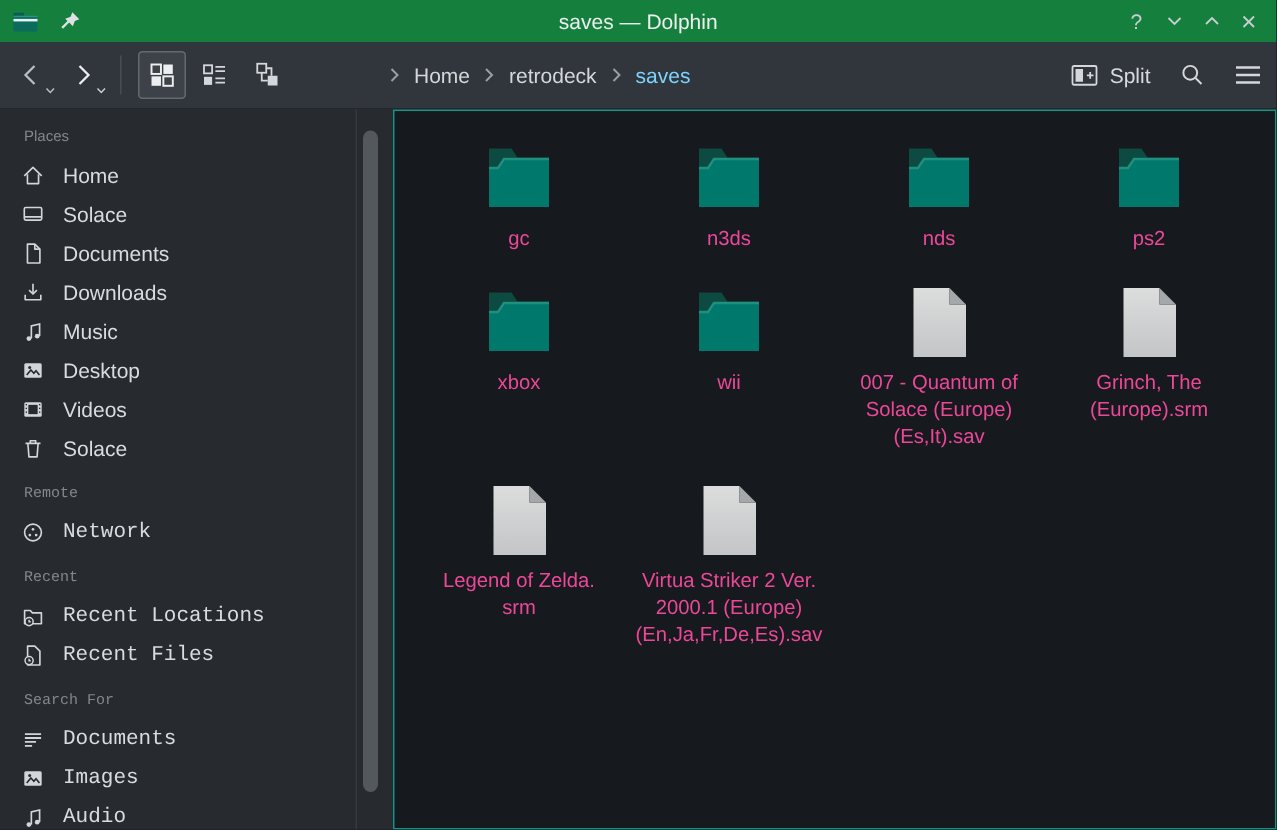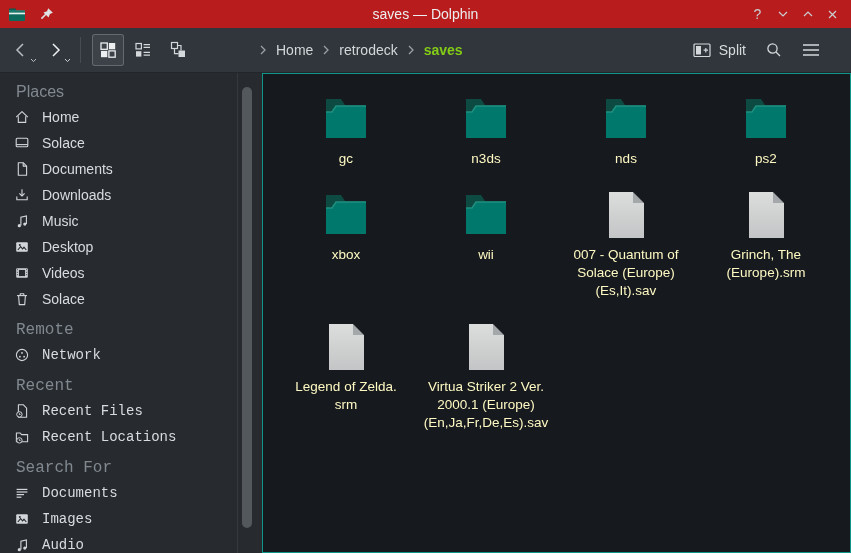--- a/index.html
+++ b/index.html
@@ -3,57 +3,57 @@
 <meta charset="utf-8">
 <style>
   * { margin:0; padding:0; box-sizing:border-box; }
   html,body { width:851px; height:553px; overflow:hidden; }
   body {
     font-family:"Liberation Sans","DejaVu Sans",sans-serif;
     background:#272b30; color:#dcdee0;
     position:relative;
   }
   
-  .titlebar { height:28px; background:#b91c1c; display:flex; align-items:center; position:relative; }
+  .titlebar { height:28px; background:#15803d; display:flex; align-items:center; position:relative; }
   .tb-left { display:flex; align-items:center; gap:13px; padding-left:8px; z-index:2; }
   .tb-title { position:absolute; left:0; right:0; text-align:center; font-size:14px; color:#eceef0; }
   .tb-controls { margin-left:auto; display:flex; align-items:center; gap:8px; padding-right:10px; z-index:2; }
   .winbtn { width:17px; height:20px; display:flex; align-items:center; justify-content:center;
             color:#c9ced2; font-size:14px; cursor:default; }
   
   .toolbar { height:45px; background:#31363c; display:flex; align-items:center; border-bottom:1px solid #23272b; }
   .left-group { width:254px; flex:none; display:flex; align-items:center; padding-left:8px; }
   .navbtn { position:relative; width:26px; height:28px; display:flex; align-items:center; justify-content:center; margin-right:8px; }
   .navbtn .caret { position:absolute; right:-3px; bottom:1px; }
   .vsep { width:1px; height:26px; background:#474c52; margin:0 11px 0 4px; }
   .viewbtn { width:32px; height:32px; display:flex; align-items:center; justify-content:center; border-radius:3px; margin-right:3px; }
   .viewbtn.active { background:#3d4248; box-shadow:inset 0 0 0 1px #63696f; }
   .breadcrumb { flex:1; display:flex; align-items:center; gap:9px; font-size:14px; padding-left:5px; }
   .crumb { color:#d3d7da; }
-  .crumb.current { font-weight:bold; color:#84cc16; }
-  .right-group { display:flex; align-items:center; gap:19px; padding-right:31px; }
+  .crumb.current { font-weight:normal; color:#7dd3fc; }
+  .right-group { display:flex; align-items:center; gap:19px; padding-right:10px; }
   .split-btn { display:flex; align-items:center; gap:8px; font-size:14px; color:#d8dbde; }
   
   .bodyarea { position:absolute; top:73px; left:0; right:0; bottom:0; }
   .sidebar { position:absolute; left:0; top:0; bottom:0; width:262px; padding-top:7px; }
   .sb-sep-line { position:absolute; left:237px; top:0; bottom:0; width:1px; background:#35393e; }
   .sb-thumb { position:absolute; left:242px; top:14px; width:10px; height:441px; border-radius:5px; background:#53585d; }
-  .section-header { height:24px; line-height:24px; padding-left:16px; font-size:16px; color:#81888f; }
+  .section-header { height:24px; line-height:24px; padding-left:16px; font-size:10px; color:#81888f; }
   .section { margin-bottom:4px; }
   .section + .section { margin-top:6px;font-family:Liberation Mono, monospace; }
   .sb-item { height:26px; display:flex; align-items:center; gap:12px; padding-left:14px; font-size:14px; color:#d9dcdf; }
   .sb-item svg { flex:none; }
   
   .mainview { position:absolute; left:262px; top:0; right:0; bottom:0;
               background:#16191d; border:1px solid #109688; padding:20px 0 0 13px; overflow:hidden; }
   .grid { display:grid; grid-template-columns:repeat(4,140px); }
   .cell { display:flex; flex-direction:column; align-items:center; padding-bottom:22px; }
   .icon-wrap { height:50px; display:flex; align-items:center; justify-content:center; margin-bottom:6px; }
   .cell-label { font-size:13.5px; line-height:18px; text-align:center; white-space:pre-line;
-                color:#fef9c3; max-width:136px; }
+                color:#ec4899; max-width:136px; }
   .cell-label.hovered { text-decoration-color:#109688;
                         text-decoration-thickness:1.5px; text-underline-offset:4px; }
   .hidden-defs { position:absolute; width:0; height:0; overflow:hidden; }
 </style>
 </head>
 <body>
 
 <svg class="hidden-defs" aria-hidden="true">
   <defs>
     <linearGradient id="paperGrad" x1="0" y1="0" x2="0" y2="1">
@@ -313,29 +313,29 @@
             <use href="#i-net"></use>
           </svg>
         <span>Network</span>
       </div>
     </div>
 
     <div class="section">
       <div class="section-header">Recent</div>
       <div class="sb-item">
         <svg width="16" height="16" viewBox="0 0 16 16">
+            <use href="#i-recent-loc"></use>
+          </svg>
+        <span>Recent Locations</span>
+      </div>
+      <div class="sb-item">
+        <svg width="16" height="16" viewBox="0 0 16 16">
             <use href="#i-recent-file"></use>
           </svg>
         <span>Recent Files</span>
-      </div>
-      <div class="sb-item">
-        <svg width="16" height="16" viewBox="0 0 16 16">
-            <use href="#i-recent-loc"></use>
-          </svg>
-        <span>Recent Locations</span>
       </div>
     </div>
 
     <div class="section">
       <div class="section-header">Search For</div>
       <div class="sb-item">
         <svg width="16" height="16" viewBox="0 0 16 16">
             <use href="#i-lines"></use>
           </svg>
         <span>Documents</span>

